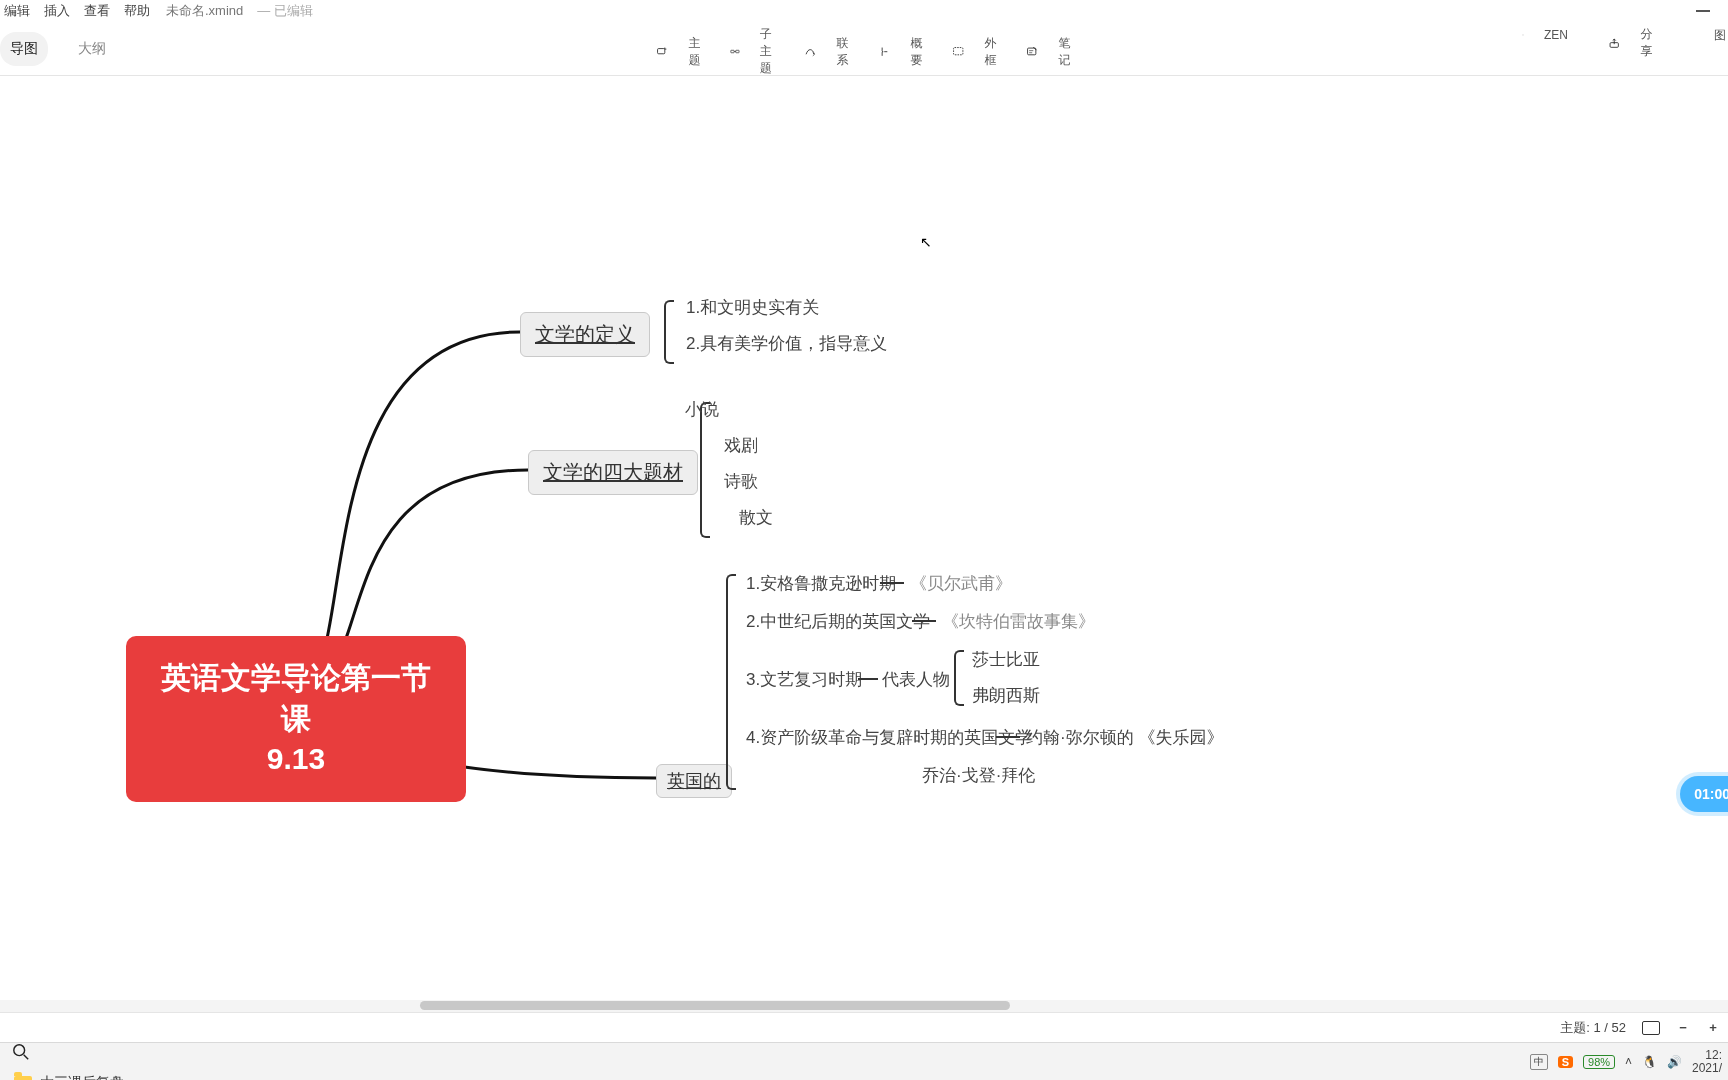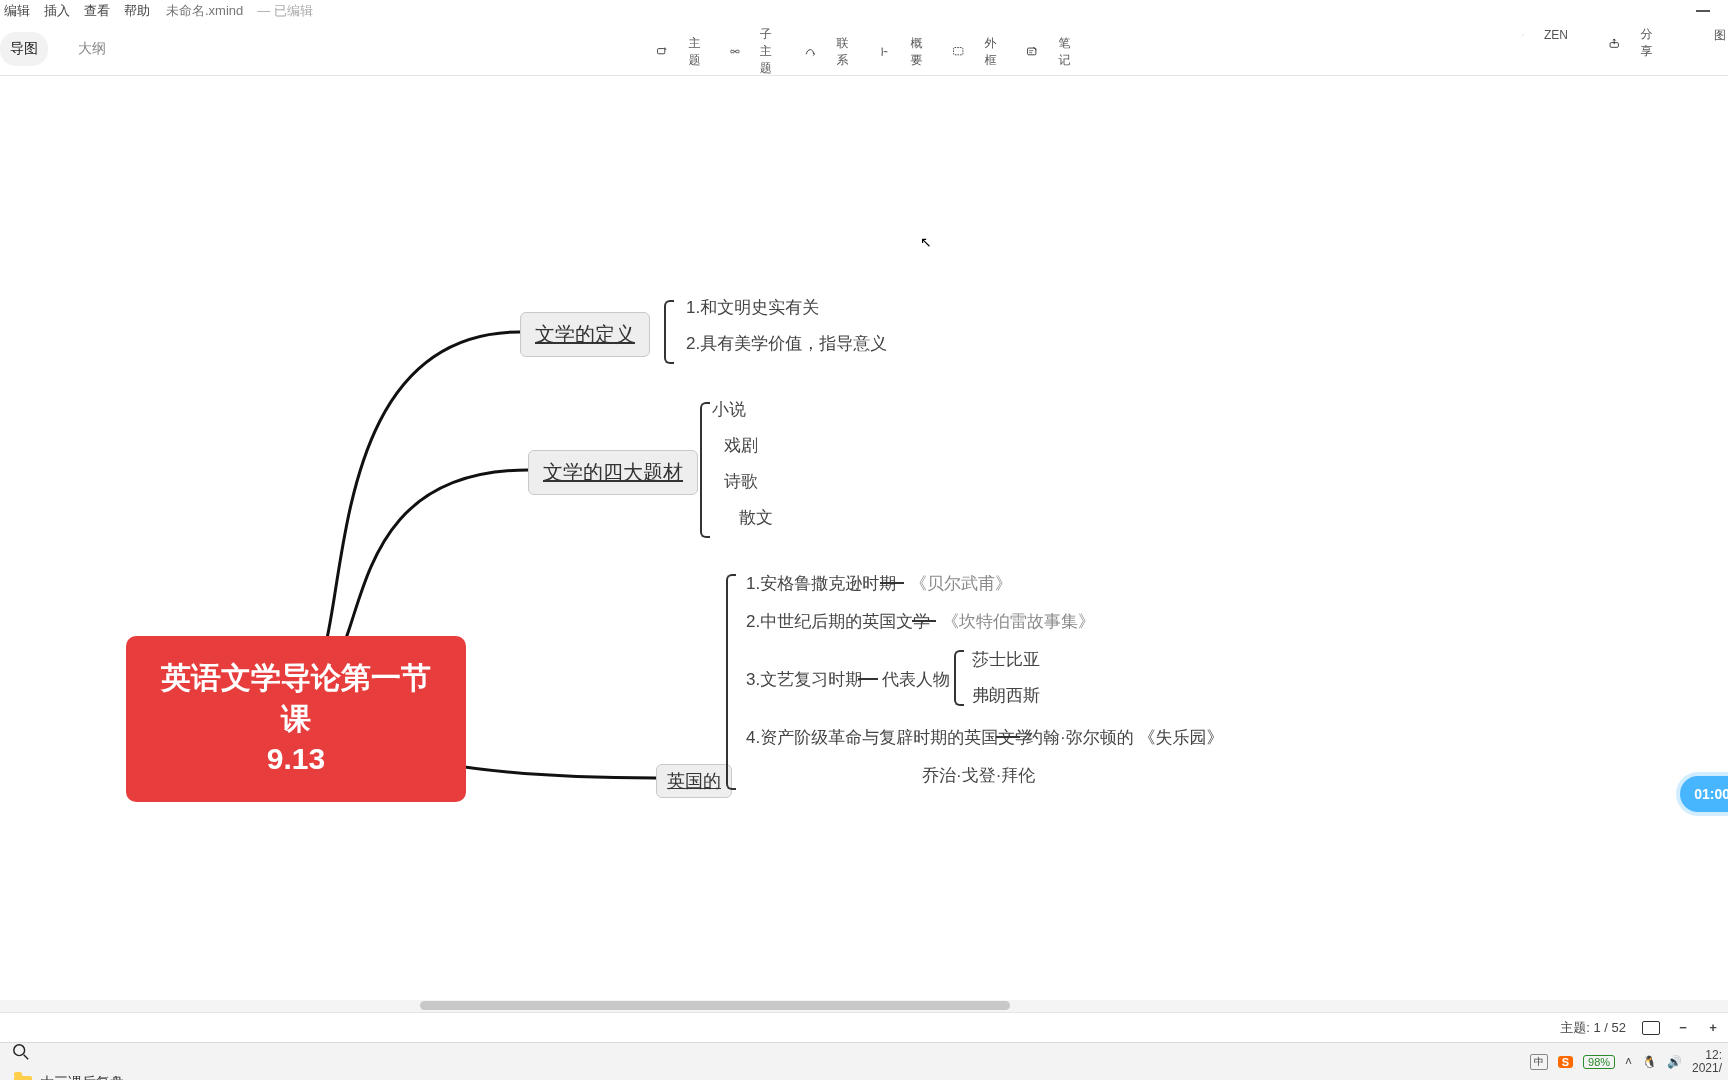--- a/index.html
+++ b/index.html
@@ -183,21 +183,21 @@
       <div>9.13</div>
     </div>
 
     <div class="node" style="left:520px; top:236px">文学的定义</div>
     <div class="bracket" style="left:664px; top:224px; height:64px"></div>
     <div class="leaf" style="left:686px; top:220px">1.和文明史实有关</div>
     <div class="leaf" style="left:686px; top:256px">2.具有美学价值，指导意义</div>
 
     <div class="node" style="left:528px; top:374px">文学的四大题材</div>
     <div class="bracket" style="left:700px; top:326px; height:136px"></div>
-    <div class="leaf" style="left:712px; top:322px">小说</div>
+    <div class="leaf" style="left:685px; top:322px">小说</div>
     <div class="leaf" style="left:724px; top:358px">戏剧</div>
     <div class="leaf" style="left:724px; top:394px">诗歌</div>
     <div class="leaf" style="left:739px; top:430px">散文</div>
 
     <div class="node small" style="left:656px; top:688px">英国的</div>
     <div class="bracket" style="left:726px; top:498px; height:216px"></div>
 
     <div class="leaf" style="left:746px; top:496px">1.安格鲁撒克逊时期</div>
     <div class="hline" style="left:880px; top:506px; width:24px"></div>
     <div class="leaf gray" style="left:910px; top:496px">《贝尔武甫》</div>

